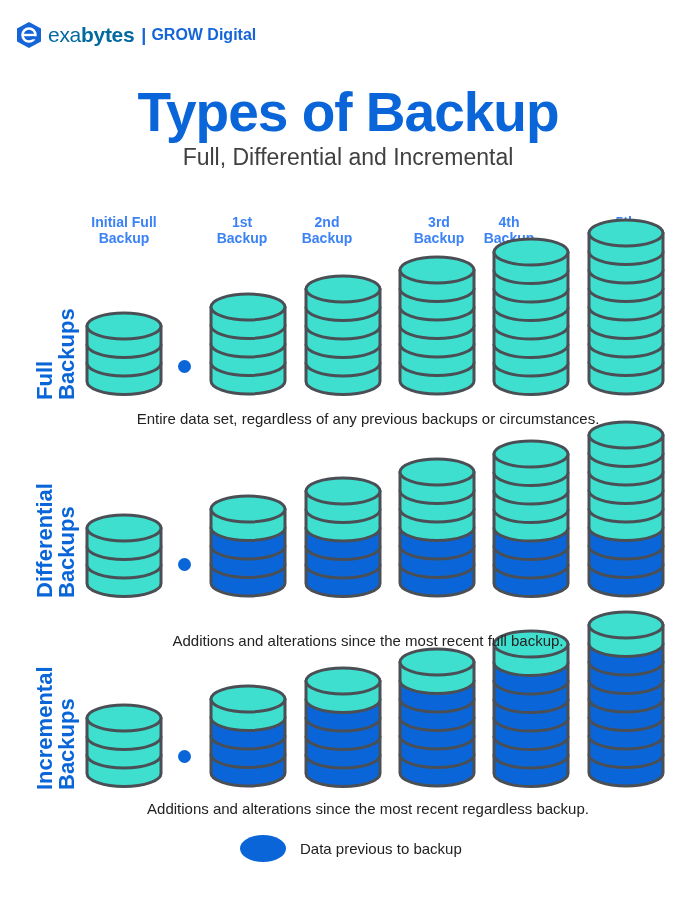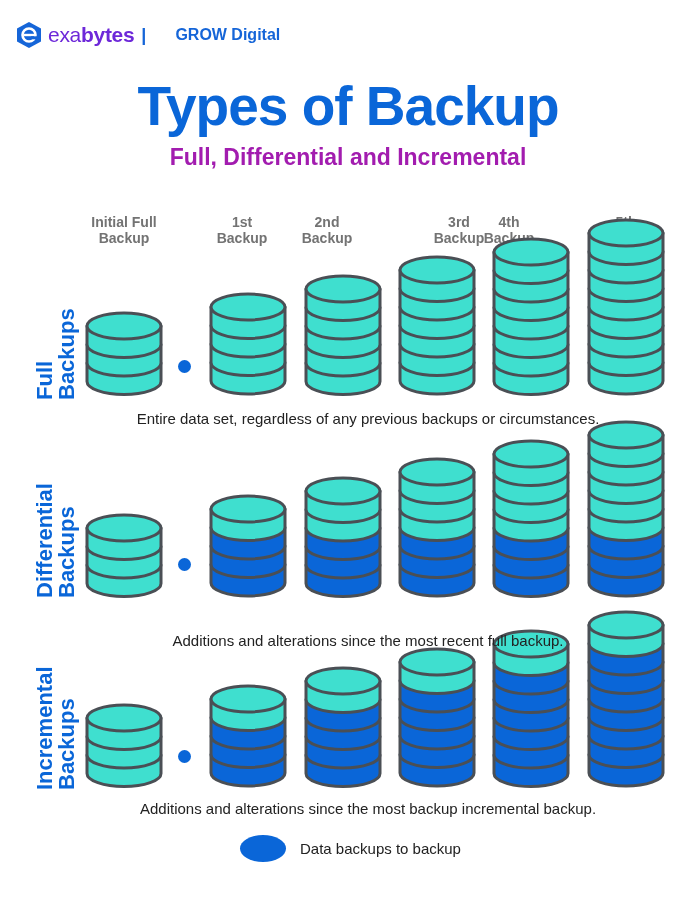--- a/index.html
+++ b/index.html
@@ -1,26 +1,26 @@
 <!DOCTYPE html>
 <html><head>
 <meta charset="utf-8">
 <style>
   * { box-sizing: border-box; margin: 0; padding: 0; }
   html, body { width: 696px; height: 899px; background: #ffffff; overflow: hidden; }
   body { position: relative; font-family: "Liberation Sans", sans-serif; color: #222; }
   .logo { position: absolute; left: 16px; top: 20px; height: 30px; display: flex; align-items: center; }
   .logo-hex { width: 26px; height: 28px; margin-right: 6px; }
-  .logo-exa { font-size: 21px; color: #6d28d9; letter-spacing: -0.3px; }
+  .logo-exa { font-size: 21px; color: #0369a1; letter-spacing: -0.3px; }
   .logo-exa b { font-weight: 700; }
   .logo-sep { font-size: 18px; color: #1565d8; margin: 0 5px 0 7px; font-weight: 700; }
-  .logo-grow { font-size: 16px; color: #1565d8; font-weight: 700; margin-left: 24px; }
-  .title { position: absolute; left: 0; right: 0; top: 74px; text-align: center; font-size: 55px; font-weight: 700; color: #0a66d8; letter-spacing: -1px; }
-  .subtitle { position: absolute; left: 0; right: 0; top: 144px; text-align: center; font-size: 23px; color: #a21caf; font-weight: bold; }
-  .colhead { position: absolute; top: 214px; width: 100px; text-align: center; font-size: 14px; font-weight: 700; color: #737373; line-height: 16px; }
+  .logo-grow { font-size: 16px; color: #1565d8; font-weight: 700; }
+  .title { position: absolute; left: 0; right: 0; top: 80px; text-align: center; font-size: 55px; font-weight: 700; color: #0a66d8; letter-spacing: -1px; }
+  .subtitle { position: absolute; left: 0; right: 0; top: 144px; text-align: center; font-size: 23px; color: #404040; }
+  .colhead { position: absolute; top: 214px; width: 100px; text-align: center; font-size: 14px; font-weight: 700; color: #3b82f6; line-height: 16px; }
   .rowlabel { position: absolute; width: 150px; transform-origin: 0 0; transform: rotate(-90deg); font-size: 22px; font-weight: 700; color: #0a66d8; line-height: 22px; }
   .cyl { position: absolute; }
   .dot { position: absolute; width: 13px; height: 13px; border-radius: 50%; background: #0a66d8; }
   .caption { position: absolute; left: 0; right: 0; text-align: center; font-size: 15px; color: #222; margin-left: 40px; }
   .legend { position: absolute; top: 835px; left: 240px; display: flex; align-items: center; }
   .legend-swatch { width: 46px; height: 27px; border-radius: 50%; background: #0a66d8; margin-right: 14px; }
   .legend-text { font-size: 15px; color: #222; }
 </style>
 </head>
 <body>
@@ -45,21 +45,21 @@
     <div>Backup</div>
   </div>
 <div class="colhead" style="left:192px">
     <div>1st</div>
     <div>Backup</div>
   </div>
 <div class="colhead" style="left:277px">
     <div>2nd</div>
     <div>Backup</div>
   </div>
-<div class="colhead" style="left:409px">
+<div class="colhead" style="left:389px">
     <div>3rd</div>
     <div>Backup</div>
   </div>
 <div class="colhead" style="left:459px">
     <div>4th</div>
     <div>Backup</div>
   </div>
 <div class="colhead" style="left:576px">
     <div>5th</div>
     <div>Backup</div>
@@ -233,18 +233,18 @@
       <ellipse cx="40" cy="15" rx="37" ry="13" fill="#3fdfcf" stroke="#4a4f55" stroke-width="3"></ellipse>
     </svg>
   </div>
 
 <div class="dot" style="left:178px; top:360px;"></div>
 <div class="dot" style="left:178px; top:558px;"></div>
 <div class="dot" style="left:178px; top:750px;"></div>
 
 <div class="caption" style="top:410px">Entire data set, regardless of any previous backups or circumstances.</div>
 <div class="caption" style="top:632px">Additions and alterations since the most recent full backup.</div>
-<div class="caption" style="top:800px">Additions and alterations since the most backup incremental backup.</div>
+<div class="caption" style="top:800px">Additions and alterations since the most recent regardless backup.</div>
 
 <div class="legend">
   <div class="legend-swatch"></div>
-  <span class="legend-text">Data backups to backup</span>
+  <span class="legend-text">Data previous to backup</span>
 </div>
 
 </body></html>

